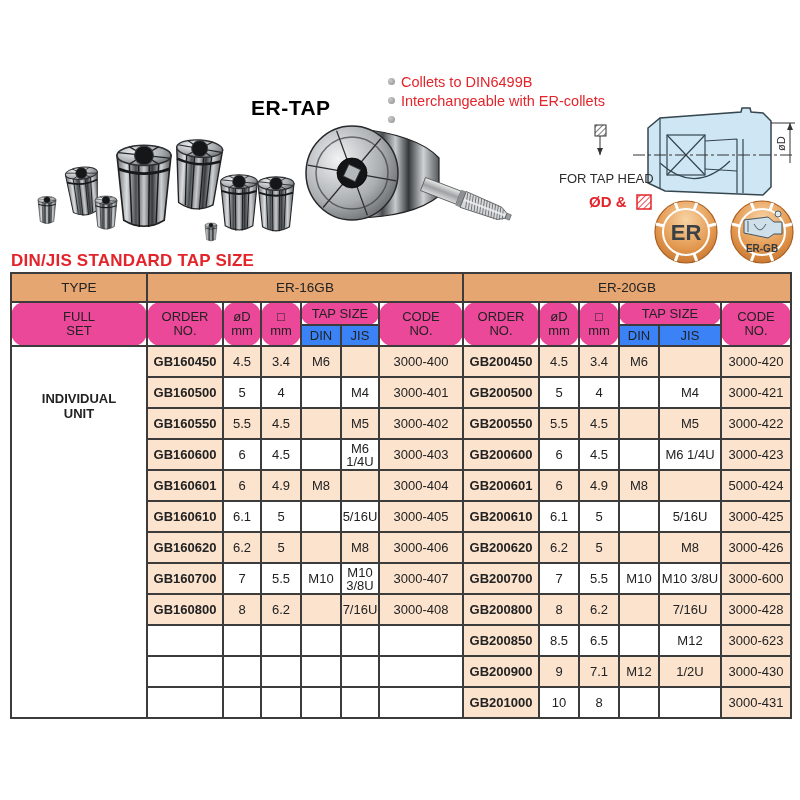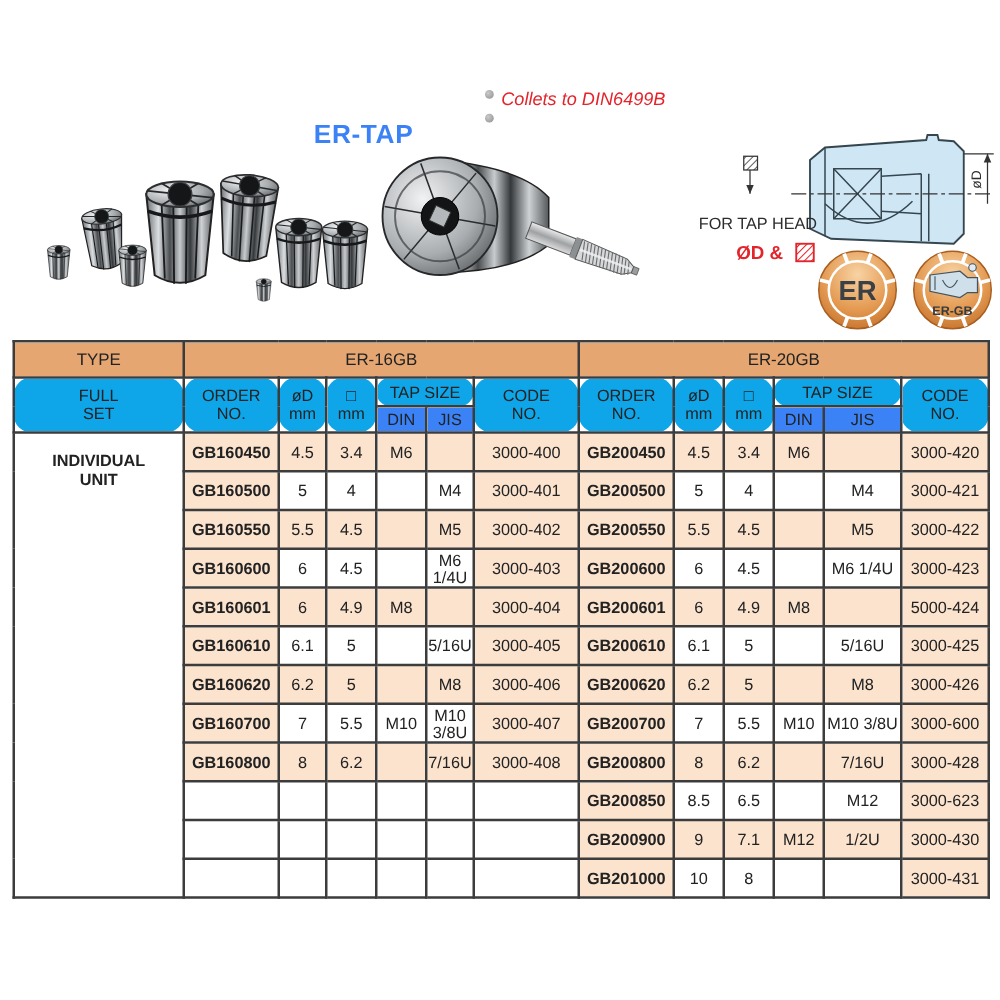--- a/index.html
+++ b/index.html
@@ -10,65 +10,69 @@
     --diagram-blue:#cfe7f5;
     --ink:#2b2b2b;
   }
   html,body{margin:0;padding:0;background:#ffffff;}
   .page{
     position:relative;width:800px;height:800px;background:#ffffff;overflow:hidden;
     font-family:"Liberation Sans",sans-serif;color:var(--ink);
   }
   .product-label{
     position:absolute;left:251px;top:96px;font-size:21px;font-weight:bold;
-    color:#3b82f6;letter-spacing:.5px;
+    color:#000000;letter-spacing:.5px;
   }
   .bullets{position:absolute;left:388px;top:72px;list-style:none;margin:0;padding:0;}
-  .bullets li{display:flex;height:19px;font-style:italic;}
+  .bullets li{display:flex;align-items:center;height:19px;}
   .dot{width:7px;height:7px;border-radius:50%;background:#a3a3a3;margin-right:6px;flex:0 0 auto;
        background:radial-gradient(circle at 35% 35%,#c9c9c9,#8f8f8f);}
   .bullet-text{color:var(--accent-red);font-size:14.5px;}
   .photo{position:absolute;left:15px;top:118px;}
   .diagram{position:absolute;left:545px;top:103px;}
   .badges{position:absolute;left:652px;top:198px;}
   .section-title{
     position:absolute;left:11px;top:251px;font-size:17px;font-weight:bold;
     color:var(--accent-red);letter-spacing:.2px;
   }
   .tap-table{
     position:absolute;left:10px;top:272px;border-collapse:collapse;table-layout:fixed;
     font-size:13px;color:#222;
   }
   .tap-table th,.tap-table td{
     border:2px solid var(--table-border);text-align:center;vertical-align:middle;
     padding:0;line-height:13px;overflow:hidden;white-space:pre-line;
   }
   .tap-table th{font-weight:normal;line-height:14px;}
   .tap-table thead tr.hr1 th{background:var(--header-tan);height:27px;font-size:13.5px;}
-  .tap-table thead tr.hr2 th{height:21px;background:#0ea5e9;border-radius:14px;}
+  .tap-table thead tr.hr2 th{height:21px;background:#ec4899;border-radius:14px;}
   .tap-table thead tr.hr3 th{height:19px;background:#3b82f6;}
   .tap-table tbody tr{height:31px;}
   td.c-order{font-weight:bold;margin-left:44px;}
   td.shade:not(.empty){background:var(--cell-peach);}
   td.c-order:not(.empty),td.c-code:not(.empty){background:var(--cell-peach);}
   td.type-cell{
-    background:#fff;vertical-align:top;padding-top:14px;font-weight:bold;line-height:15px;
+    background:#fff;vertical-align:top;padding-top:44px;font-weight:bold;line-height:15px;
   }
 </style>
 </head>
 <body>
 
 <div class="page">
 
   <div class="product-label">ER-TAP</div>
 
   <ul class="bullets">
     <li>
       <span class="dot"></span>
       <span class="bullet-text">Collets to DIN6499B</span>
+    </li>
+    <li>
+      <span class="dot"></span>
+      <span class="bullet-text">Interchangeable with ER-collets</span>
     </li>
     <li>
       <span class="dot"></span>
     </li>
   </ul>
 
   <svg class="photo" width="515" height="135" viewBox="0 0 515 135">
     <defs>
       <linearGradient id="met" x1="0" y1="0" x2="1" y2="0">
         <stop offset="0" stop-color="#6a6d70"></stop>
@@ -194,20 +198,21 @@
       </g>
       <g>
         <path d="M 92 22 L 116 19 L 122 24 L 130 24 L 130 36 L 122 36 L 116 40 L 92 35 Z" fill="#cfe0ea" stroke="#44555f" stroke-width="1"></path>
         <path d="M 96 23 L 96 34 M 102 26 Q 108 38 114 26" fill="none" stroke="#44555f" stroke-width="0.9"></path>
         <circle cx="126" cy="16" r="3" fill="#dfeaf2" stroke="#44555f" stroke-width="0.9"></circle>
       </g>
       <text x="110" y="54" text-anchor="middle" font-size="10" font-weight="bold" fill="#333b40" font-family="Liberation Sans, sans-serif">ER-GB</text>
     </g>
   </svg>
 
+  <div class="section-title">DIN/JIS STANDARD TAP SIZE</div>
 
   <table class="tap-table">
     <colgroup>
       <col style="width:136px">
       <col style="width:76px">
         <col style="width:38px">
         <col style="width:40px">
         <col style="width:40px">
         <col style="width:38px">
         <col style="width:84px">

